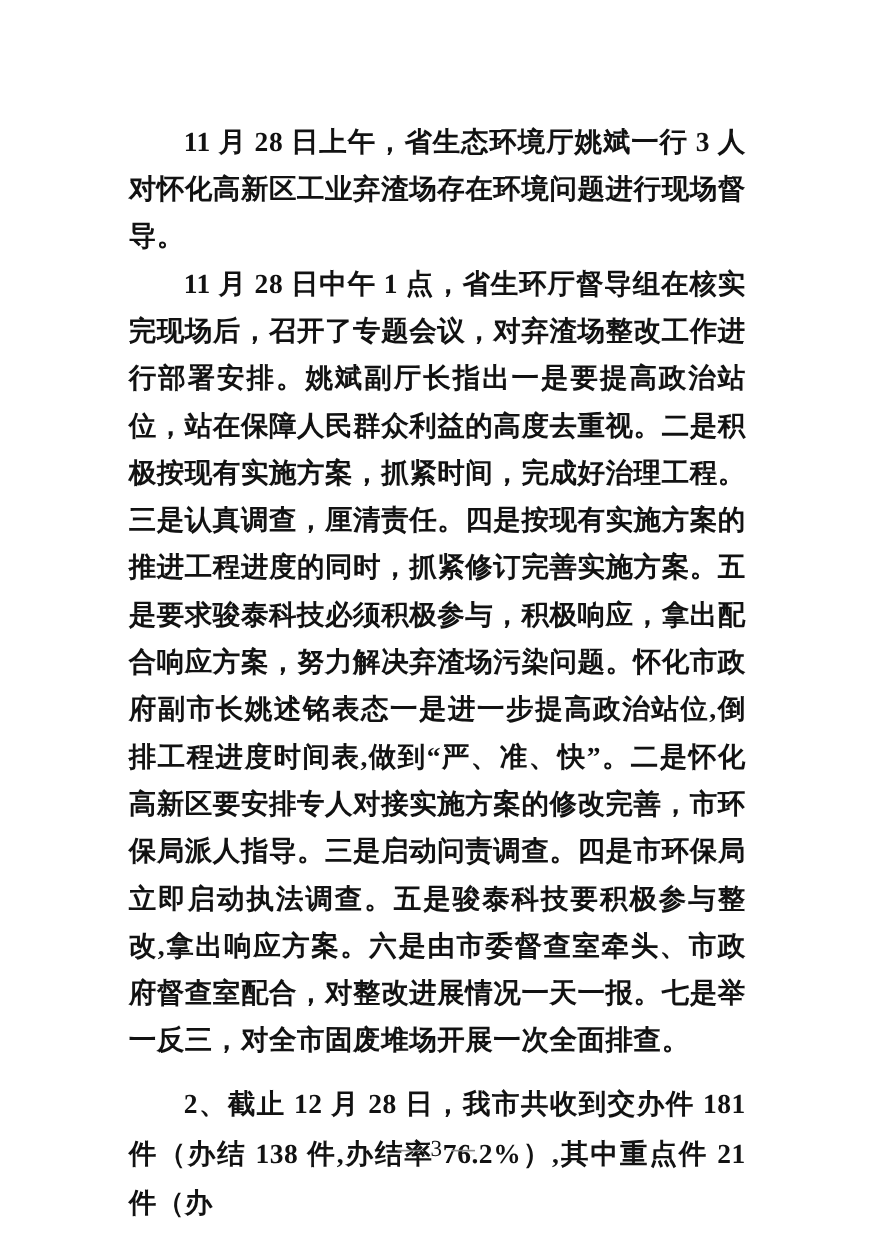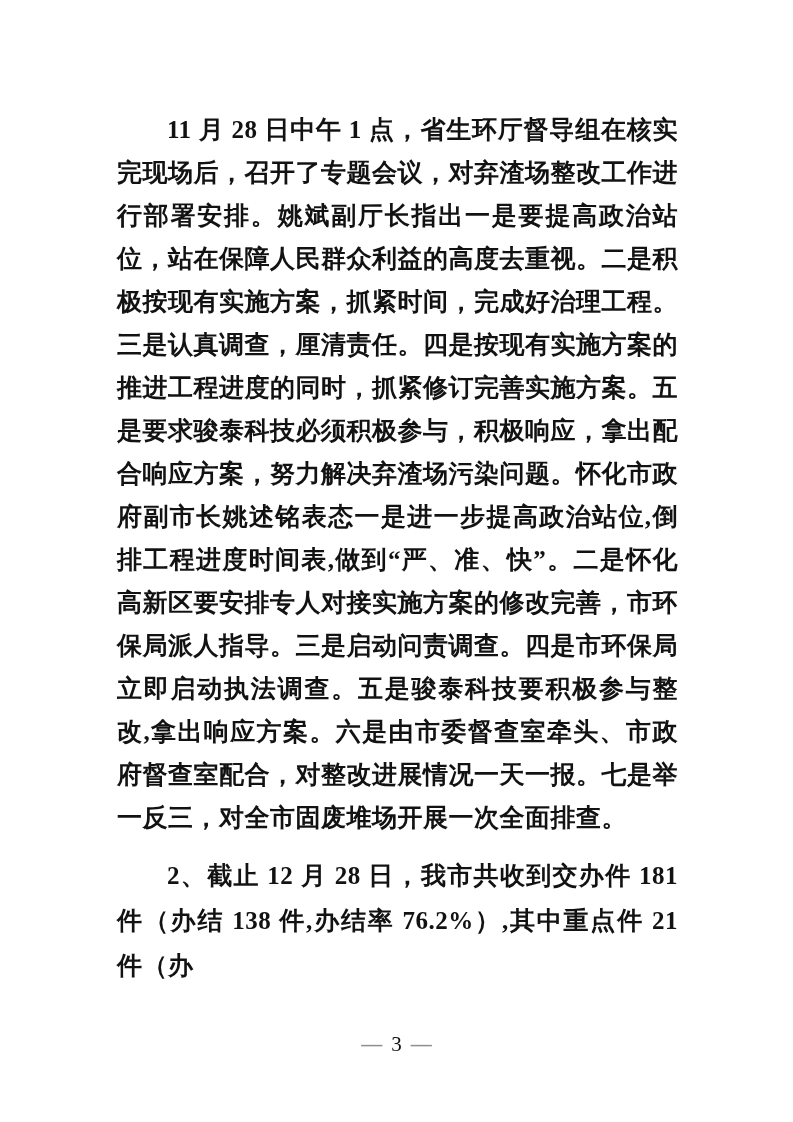--- a/index.html
+++ b/index.html
@@ -54,20 +54,21 @@
   .footer .num {
     color: var(--text-color, #121212);
   }
 </style>
 </head>
 <body>
 
 <div class="page">
 
   <div class="content">
+    <p class="paragraph">11 月 28 日上午，省生态环境厅姚斌一行 3 人对怀化高新区工业弃渣场存在环境问题进行现场督导。</p>
     <p class="paragraph">11 月 28 日中午 1 点，省生环厅督导组在核实完现场后，召开了专题会议，对弃渣场整改工作进行部署安排。姚斌副厅长指出一是要提高政治站位，站在保障人民群众利益的高度去重视。二是积极按现有实施方案，抓紧时间，完成好治理工程。三是认真调查，厘清责任。四是按现有实施方案的推进工程进度的同时，抓紧修订完善实施方案。五是要求骏泰科技必须积极参与，积极响应，拿出配合响应方案，努力解决弃渣场污染问题。怀化市政府副市长姚述铭表态一是进一步提高政治站位,倒排工程进度时间表,做到“严、准、快”。二是怀化高新区要安排专人对接实施方案的修改完善，市环保局派人指导。三是启动问责调查。四是市环保局立即启动执法调查。五是骏泰科技要积极参与整改,拿出响应方案。六是由市委督查室牵头、市政府督查室配合，对整改进展情况一天一报。七是举一反三，对全市固废堆场开展一次全面排查。</p>
     <p class="paragraph stats">2、截止 12 月 28 日，我市共收到交办件 181 件（办结 138 件,办结率 76.2%）,其中重点件 21 件（办</p>
   </div>
 
   <div class="footer">
     <span class="dash">—</span><span class="num">3</span><span class="dash">—</span>
   </div>
 
 </div>
 

